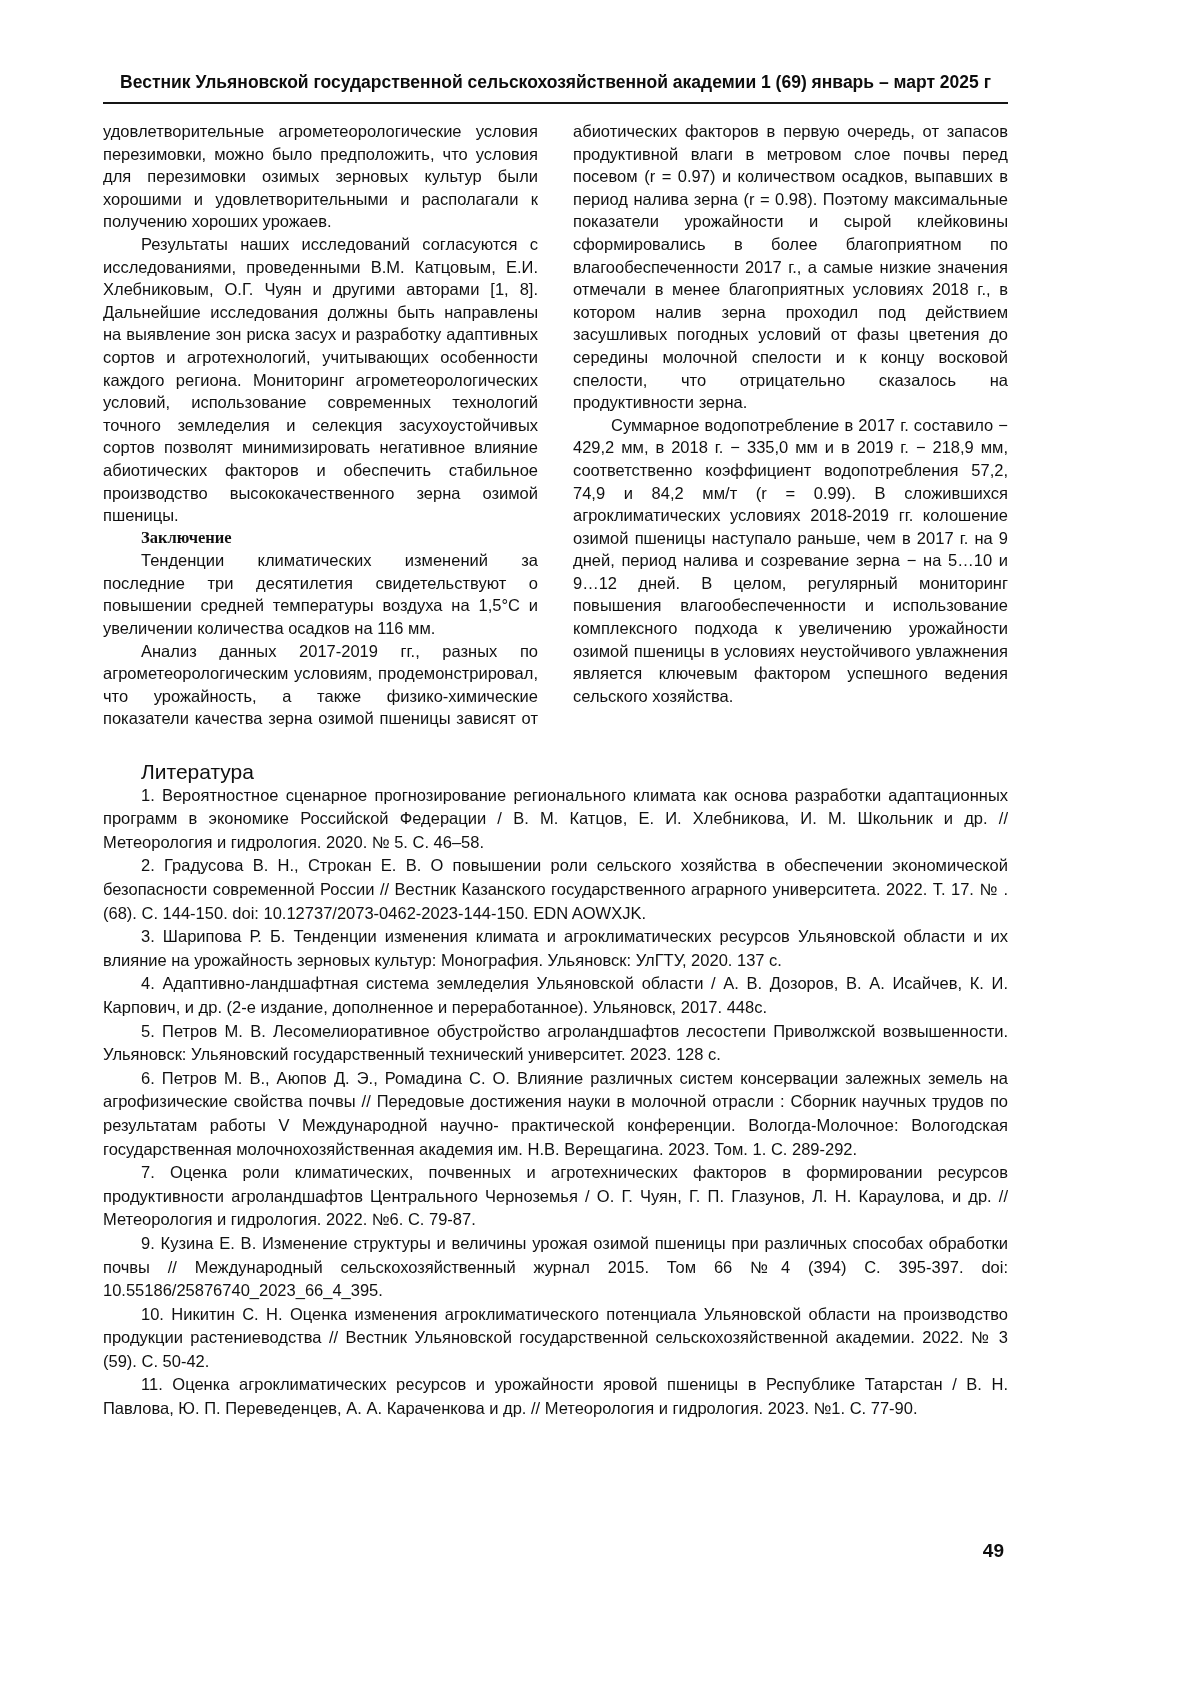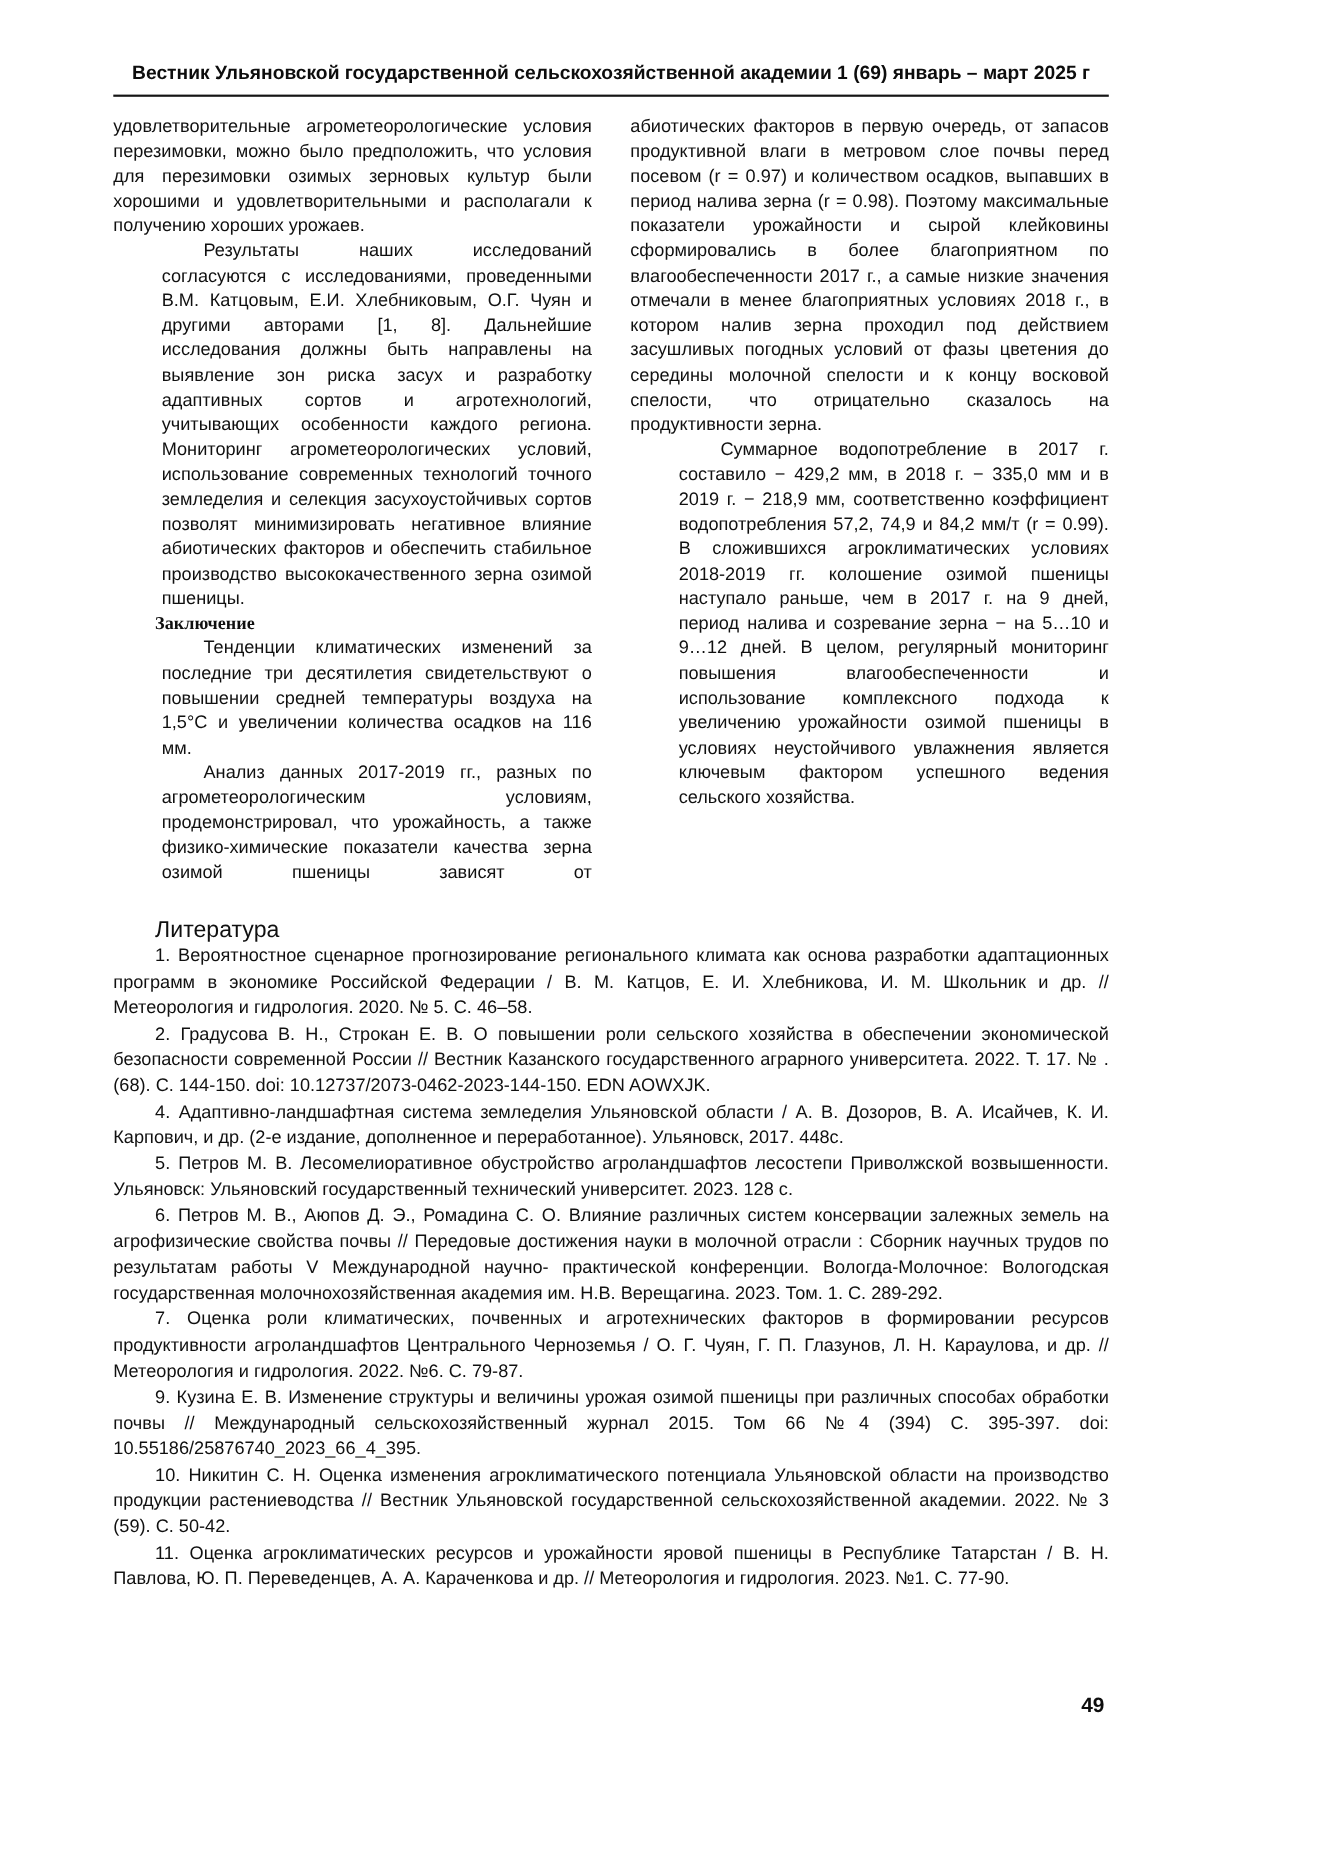--- a/index.html
+++ b/index.html
@@ -8,21 +8,21 @@
     width: 1200px;
     height: 1697px;
     font-family: "Liberation Sans", "DejaVu Sans", sans-serif;
     color: #101010;
     position: relative;
   }
   .page {
     position: relative;
     width: 1200px;
     height: 1219px;
-    padding: 56px 192px 0 103px;
+    padding: 72px 192px 0 103px;
   }
   .page-header {
     border-bottom: 2px solid #151515;
     padding-bottom: 9px;
   }
   .header-title {
     text-align: center;
     font-weight: bold;
     font-size: 17.5px;
     line-height: 21px;
@@ -32,21 +32,21 @@
     display: flex;
     gap: 35px;
     margin-top: 16px;
     font-size: 16.5px;
     line-height: 22.6px;
     text-align: justify;
     hyphens: auto;
   }
   .col { flex: 1 1 0; min-width: 0; }
   .p { margin: 0; }
-  .indent { text-indent: 38px; margin-left: 44px; }
+  .indent { text-indent: 38px; }
   .cont { text-align-last: justify; }
   .subheading {
     font-weight: bold;
     font-size: 16.5px;
     line-height: 22.6px;
     text-indent: 38px;
     margin: 0;
     font-family: Liberation Serif, serif;
   }
   .references {
@@ -99,20 +99,21 @@
       <p class="p">абиотических факторов в первую очередь, от запасов продуктивной влаги в метровом слое почвы перед посевом (r = 0.97) и количеством осадков, выпавших в период налива зерна (r = 0.98). Поэтому максимальные показатели урожайности и сырой клейковины сформировались в более благоприятном по влагообеспеченности 2017 г., а самые низкие значения отмечали в менее благоприятных условиях 2018 г., в котором налив зерна проходил под действием засушливых погодных условий от фазы цветения до середины молочной спелости и к концу восковой спелости, что отрицательно сказалось на продуктивности зерна.</p>
       <p class="p indent">Суммарное водопотребление в 2017 г. составило − 429,2 мм, в 2018 г. − 335,0 мм и в 2019 г. − 218,9 мм, соответственно коэффициент водопотребления 57,2, 74,9 и 84,2 мм/т (r = 0.99). В сложившихся агроклиматических условиях 2018-2019 гг. колошение озимой пшеницы наступало раньше, чем в 2017 г. на 9 дней, период налива и созревание зерна − на 5…10 и 9…12 дней. В целом, регулярный мониторинг повышения влагообеспеченности и использование комплексного подхода к увеличению урожайности озимой пшеницы в условиях неустойчивого увлажнения является ключевым фактором успешного ведения сельского хозяйства.</p>
     </div>
 
   </main>
 
   <section class="references">
     <h3 class="ref-heading">Литература</h3>
     <p class="ref-item">1. Вероятностное сценарное прогнозирование регионального климата как основа разработки адаптационных программ в экономике Российской Федерации / В. М. Катцов, Е. И. Хлебникова, И. М. Школьник и др. // Метеорология и гидрология. 2020. № 5. С. 46–58.</p>
     <p class="ref-item">2. Градусова В. Н., Строкан Е. В. О повышении роли сельского хозяйства в обеспечении экономической безопасности современной России // Вестник Казанского государственного аграрного университета. 2022. Т. 17. № . (68). С. 144-150. doi: 10.12737/2073-0462-2023-144-150. EDN AOWXJK.</p>
+    <p class="ref-item">3. Шарипова Р. Б. Тенденции изменения климата и агроклиматических ресурсов Ульяновской области и их влияние на урожайность зерновых культур: Монография. Ульяновск: УлГТУ, 2020. 137 с.</p>
     <p class="ref-item">4. Адаптивно-ландшафтная система земледелия Ульяновской области / А. В. Дозоров, В. А. Исайчев, К. И. Карпович, и др. (2-е издание, дополненное и переработанное). Ульяновск, 2017. 448с.</p>
     <p class="ref-item">5. Петров М. В. Лесомелиоративное обустройство агроландшафтов лесостепи Приволжской возвышенности. Ульяновск: Ульяновский государственный технический университет. 2023. 128 с.</p>
     <p class="ref-item">6. Петров М. В., Аюпов Д. Э., Ромадина С. О. Влияние различных систем консервации залежных земель на агрофизические свойства почвы // Передовые достижения науки в молочной отрасли : Сборник научных трудов по результатам работы V Международной научно- практической конференции. Вологда-Молочное: Вологодская государственная молочнохозяйственная академия им. Н.В. Верещагина. 2023. Том. 1. С. 289-292.</p>
     <p class="ref-item">7. Оценка роли климатических, почвенных и агротехнических факторов в формировании ресурсов продуктивности агроландшафтов Центрального Черноземья / О. Г. Чуян, Г. П. Глазунов, Л. Н. Караулова, и др. // Метеорология и гидрология. 2022. №6. С. 79-87.</p>
     <p class="ref-item">9. Кузина Е. В. Изменение структуры и величины урожая озимой пшеницы при различных способах обработки почвы // Международный сельскохозяйственный журнал 2015. Том 66 №4 (394) С. 395-397. doi: 10.55186/25876740_2023_66_4_395.</p>
     <p class="ref-item">10. Никитин С. Н. Оценка изменения агроклиматического потенциала Ульяновской области на производство продукции растениеводства // Вестник Ульяновской государственной сельскохозяйственной академии. 2022. № 3 (59). С. 50-42.</p>
     <p class="ref-item">11. Оценка агроклиматических ресурсов и урожайности яровой пшеницы в Республике Татарстан / В. Н. Павлова, Ю. П. Переведенцев, А. А. Караченкова и др. // Метеорология и гидрология. 2023. №1. С. 77-90.</p>
   </section>
 
   <div class="page-number">49</div>

